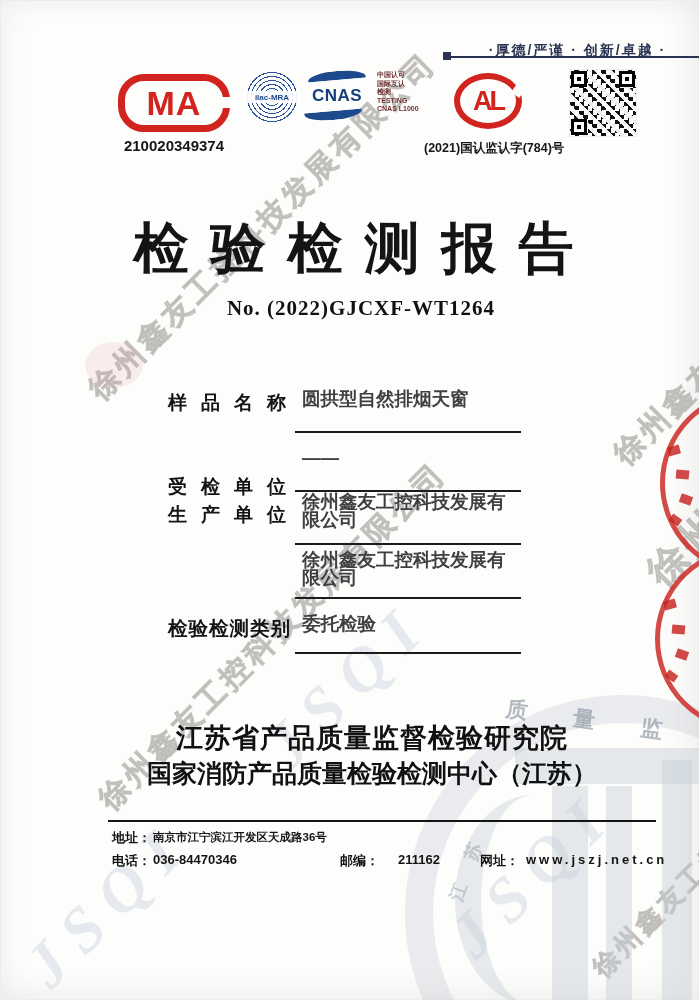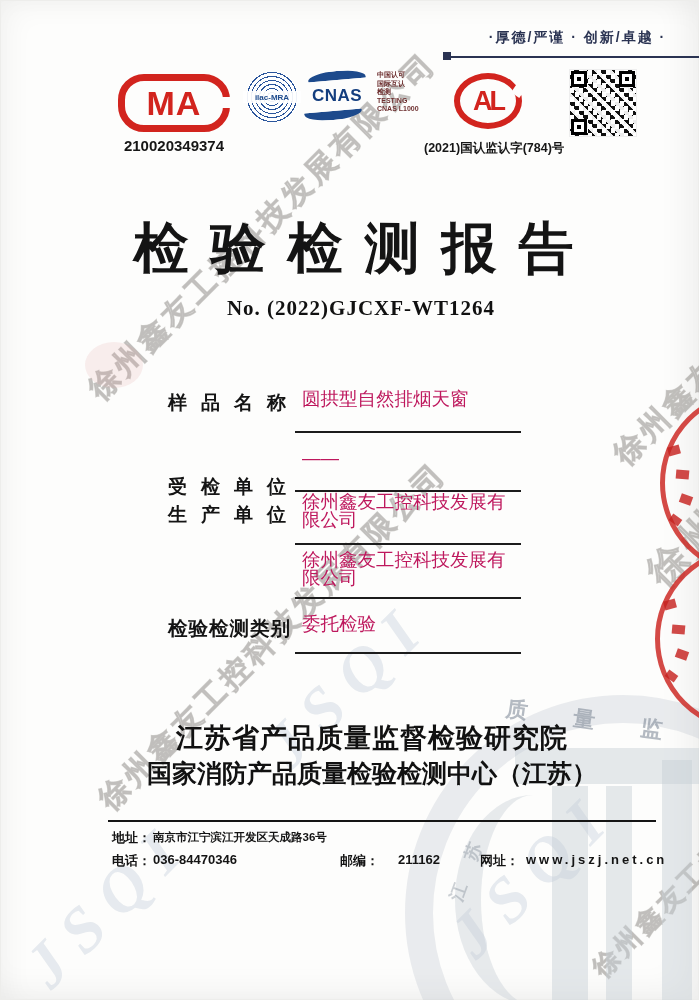--- a/index.html
+++ b/index.html
@@ -34,21 +34,21 @@
   .emb-arc{position:absolute;left:455px;top:795px;width:130px;height:210px;border-radius:50%;
     border-left:26px solid rgba(198,206,213,.40);pointer-events:none;}
   .emb-txt{position:absolute;font-weight:700;pointer-events:none;white-space:nowrap;}
 
   
   .seal-ring{position:absolute;width:176px;height:176px;border-radius:50%;
     border:5px solid rgba(205,42,38,.85);pointer-events:none;}
   .seal-mark{position:absolute;background:rgba(198,34,32,.82);pointer-events:none;}
 
   
-  .tagline{left:470px;top:29px;width:215px;text-align:center;font-size:14px;font-weight:700;
+  .tagline{left:470px;top:42px;width:215px;text-align:center;font-size:14px;font-weight:700;
     color:#2a3352;letter-spacing:2px;white-space:nowrap;}
   .tagline-rule{left:447px;top:56px;width:252px;height:2px;background:#2a3352;}
   .tagline-square{left:443px;top:52px;width:8px;height:8px;background:#2a3352;}
 
   .cma{left:118px;top:74px;width:112px;height:58px;border:7px solid #d2241e;border-radius:26px;
     display:flex;align-items:center;justify-content:center;box-sizing:border-box;}
   .cma::after{content:"";position:absolute;right:-8px;top:16px;width:9px;height:11px;background:#fdfdfc;}
   .cma-text{font-size:34px;font-weight:800;color:#d2241e;letter-spacing:1px;line-height:1;}
   .cma-num{left:112px;top:137px;width:124px;text-align:center;font-size:15px;font-weight:700;color:#161616;}
 
@@ -85,21 +85,21 @@
   
   .title{left:0;top:212px;width:100%;text-align:center;padding-left:30px;box-sizing:border-box;
     font-size:55px;font-weight:800;color:#141414;letter-spacing:22px;white-space:nowrap;}
   .report-no{left:0;top:296px;width:100%;text-align:center;padding-left:23px;box-sizing:border-box;
     font-family:"Liberation Serif","DejaVu Serif",serif;font-size:21px;font-weight:700;color:#111;letter-spacing:1px;}
 
   
   .f-label{position:absolute;left:168px;width:140px;font-size:19px;font-weight:700;color:#141414;white-space:nowrap;}
   .f-label.sp4{letter-spacing:14px;}
   .f-label.sp6{letter-spacing:1px;font-size:19.5px;}
-  .f-value{position:absolute;left:302px;width:218px;font-size:18.5px;font-weight:400;color:#be185d;line-height:18px;}
+  .f-value{position:absolute;left:302px;width:218px;font-size:18.5px;font-weight:700;color:#404040;line-height:18px;}
   .f-line{position:absolute;left:295px;width:226px;border-bottom:2px solid #1c1c1c;height:0;}
 
   
   .issuer1{left:0;top:720px;width:100%;text-align:center;padding-left:45px;box-sizing:border-box;
     font-size:27px;font-weight:800;color:#111;letter-spacing:1px;white-space:nowrap;}
   .issuer2{left:0;top:757px;width:100%;text-align:center;padding-left:45px;box-sizing:border-box;
     font-size:25px;font-weight:800;color:#111;white-space:nowrap;}
 
   
   .foot-rule{left:108px;top:820px;width:548px;height:2px;background:#151515;}

